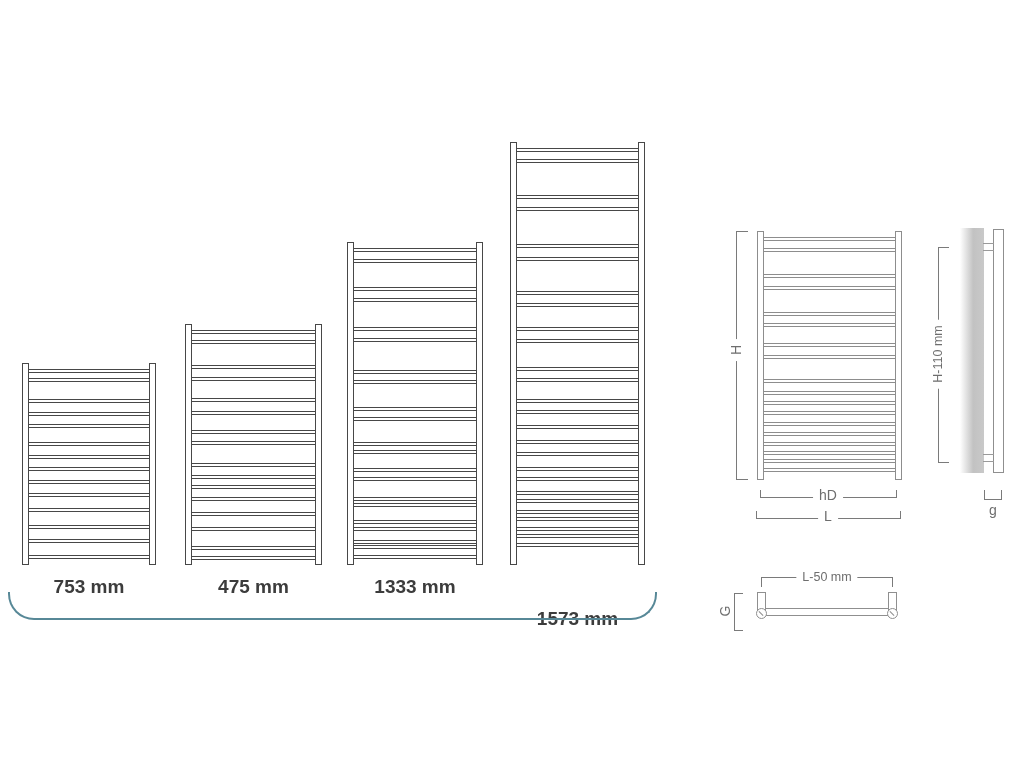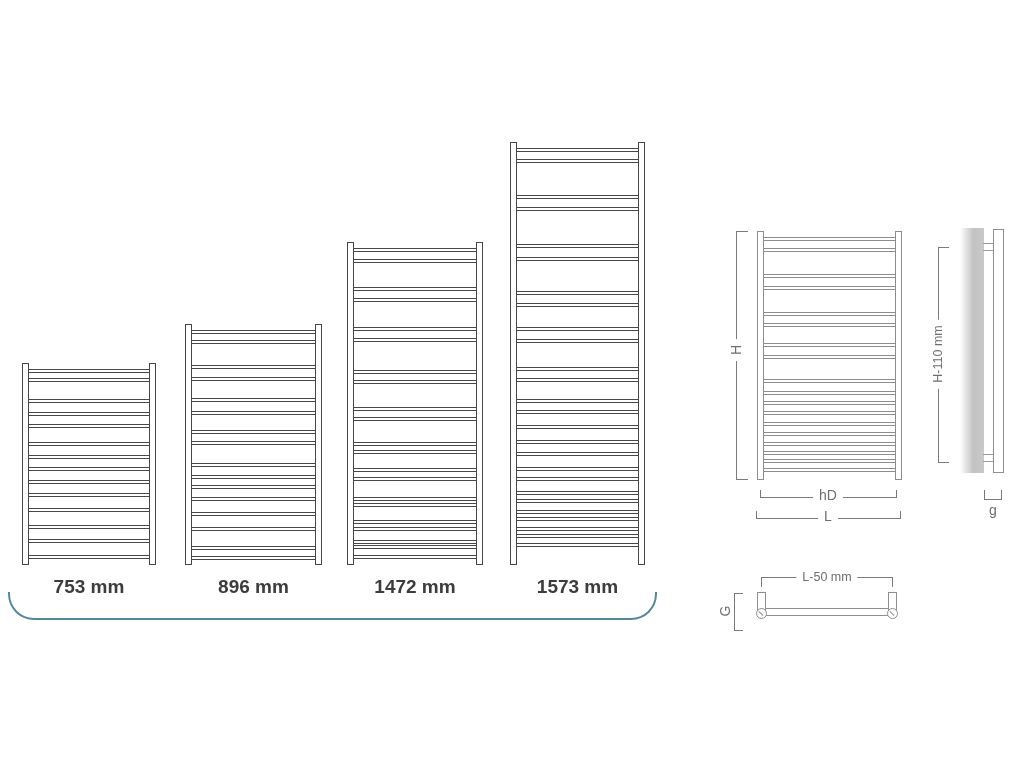--- a/index.html
+++ b/index.html
@@ -141,23 +141,23 @@
         <div class="rad-rung" style="top: 82.4%;"></div>
         <div class="rad-rung" style="top: 84.5%;"></div>
         <div class="rad-rung" style="top: 87%;"></div>
         <div class="rad-rung" style="top: 88.7%;"></div>
         <div class="rad-rung" style="top: 91.1%;"></div>
         <div class="rad-rung" style="top: 92.7%;"></div>
         <div class="rad-rung" style="top: 94.9%;"></div>
       </div>
 
     <div class="size-label" id="size-label-0" style="left: 89px;">753 mm</div>
-    <div class="size-label" id="size-label-1" style="left: 253.5px;">896 mm</div>
-    <div class="size-label" id="size-label-2" style="left: 415px;">1472 mm</div>
-    <div class="size-label" id="size-label-3" style="left: 577.5px;">1573 mm</div>
+    <div class="size-label" id="size-label-1" style="left: 253.5px;">475 mm</div>
+    <div class="size-label" id="size-label-2" style="left: 415px;">1333 mm</div>
+    <div class="size-label" id="size-label-3" style="left: 577.5px; margin-top: 32px;">1573 mm</div>
 
     <div class="base-curve"></div>
   </section>
 
   <section>
     <div class="bracket open-right" style="left:736px;top:231px;width:12px;height:249px;"></div>
     <div class="dim-label rot" style="left:737px;top:350px;">H</div>
 
     <div class="radiator" id="rad-front" style="left: 757px; top: 231px; width: 145px; height: 249px; --line: #8d8d8d;">
         <div class="rad-tube left"></div>

